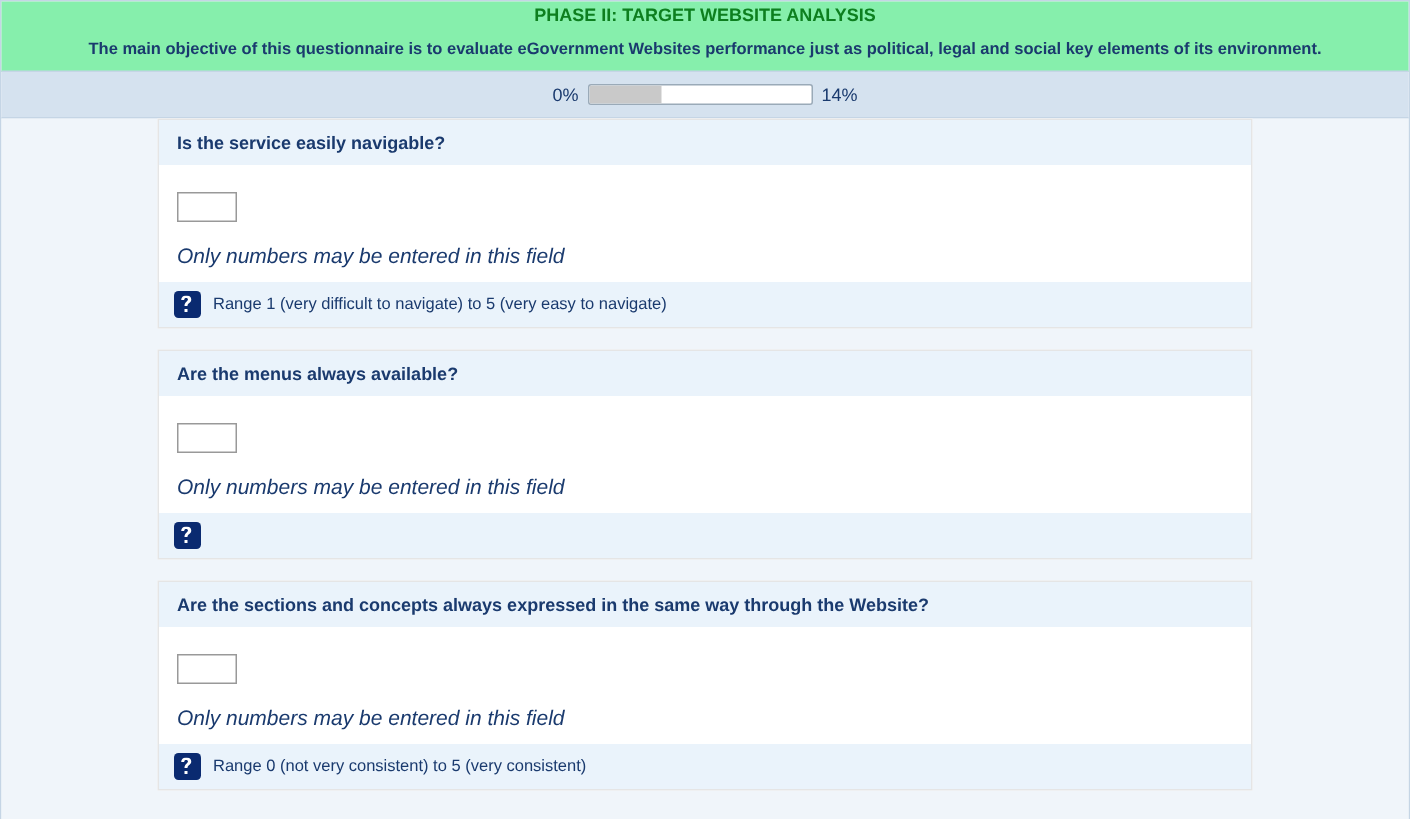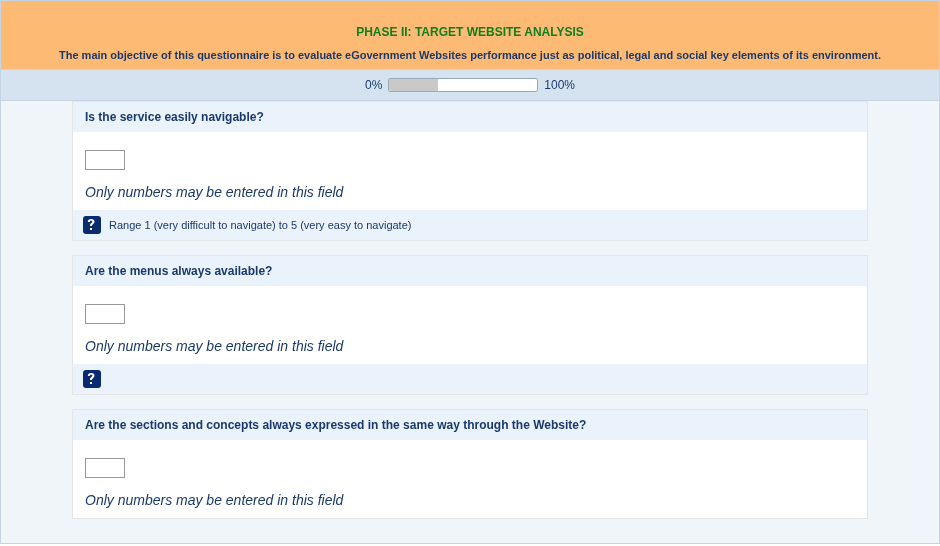--- a/index.html
+++ b/index.html
@@ -11,23 +11,23 @@
       font-family: Verdana, Geneva, sans-serif;
       font-size: 11px;
       background: #ffffff;
       color: #1a3a6e;
     }
     .page {
       width: 940px;
       border: 1px solid #c5d5e5;
     }
     .header-section {
-      background: #fdba74;
+      background: #86efac;
       text-align: center;
-      padding: 24px 20px 8px;
+      padding: 2px 20px 8px;
       border-bottom: 1px solid #c5d5e5;
     }
     .phase-title {
       color: #0d7f1f;
       font-weight: bold;
       font-size: 12px;
       margin-bottom: 10px;
     }
     .objective {
       color: #1a3a6e;
@@ -66,21 +66,21 @@
       padding: 6px 0;
       color: #1a3a6e;
       font-size: 13px;
       border-bottom: 1px solid #c5d5e5;
     }
     .questions-area {
       background: #f0f5fa;
       padding: 0 0 10px 0;
     }
     .question-block {
-      width: 796px;
+      width: 730px;
       margin: 0 auto 14px;
       background: #ffffff;
       border: 1px solid #e5e5e5;
     }
     .question-title {
       background: #eaf3fb;
       padding: 8px 12px;
       font-weight: bold;
       color: #1a3a6e;
       font-size: 12px;
@@ -139,21 +139,21 @@
     <div class="phase-title">PHASE II: TARGET WEBSITE ANALYSIS</div>
     <div class="objective">The main objective of this questionnaire is to evaluate eGovernment Websites performance just as political, legal and social key elements of its environment.</div>
   </div>
 
   <div class="progress-section">
     <div class="progress-wrap">
       <span>0%</span>
       <div class="progress-bar">
         <div class="progress-fill" style="width:33%"></div>
       </div>
-      <span>100%</span>
+      <span>14%</span>
     </div>
   </div>
 
 
   <div class="questions-area">
 
     <div class="question-block">
       <div class="question-title">Is the service easily navigable?</div>
       <div class="question-body">
         <input type="text" class="num-input" style="">
@@ -183,17 +183,25 @@
         </div>
       </div>
     </div>
 
     <div class="question-block">
       <div class="question-title">Are the sections and concepts always expressed in the same way through the Website?</div>
       <div class="question-body">
         <input type="text" class="num-input" style="">
         <div class="hint">Only numbers may be entered in this field</div>
       </div>
+      <div class="range-row">
+        <div class="help-icon">
+          <svg viewBox="0 0 10 12">
+              <path d="M4.2 0C2 0 0.8 1.3 0.8 3h2c0-.9.5-1.3 1.3-1.3.8 0 1.2.4 1.2 1 0 .6-.4.9-1 1.4C3.5 4.8 3 5.5 3 6.7V7h2v-.2c0-.7.3-1 1-1.6.9-.7 1.5-1.5 1.5-2.6C7.5 1 6.3 0 4.2 0zM3 9h2v2H3z"></path>
+            </svg>
+        </div>
+        <div class="range-text">Range 0 (not very consistent) to 5 (very consistent)</div>
+      </div>
     </div>
 
   </div>
 
 </div>
 
 </body></html>

